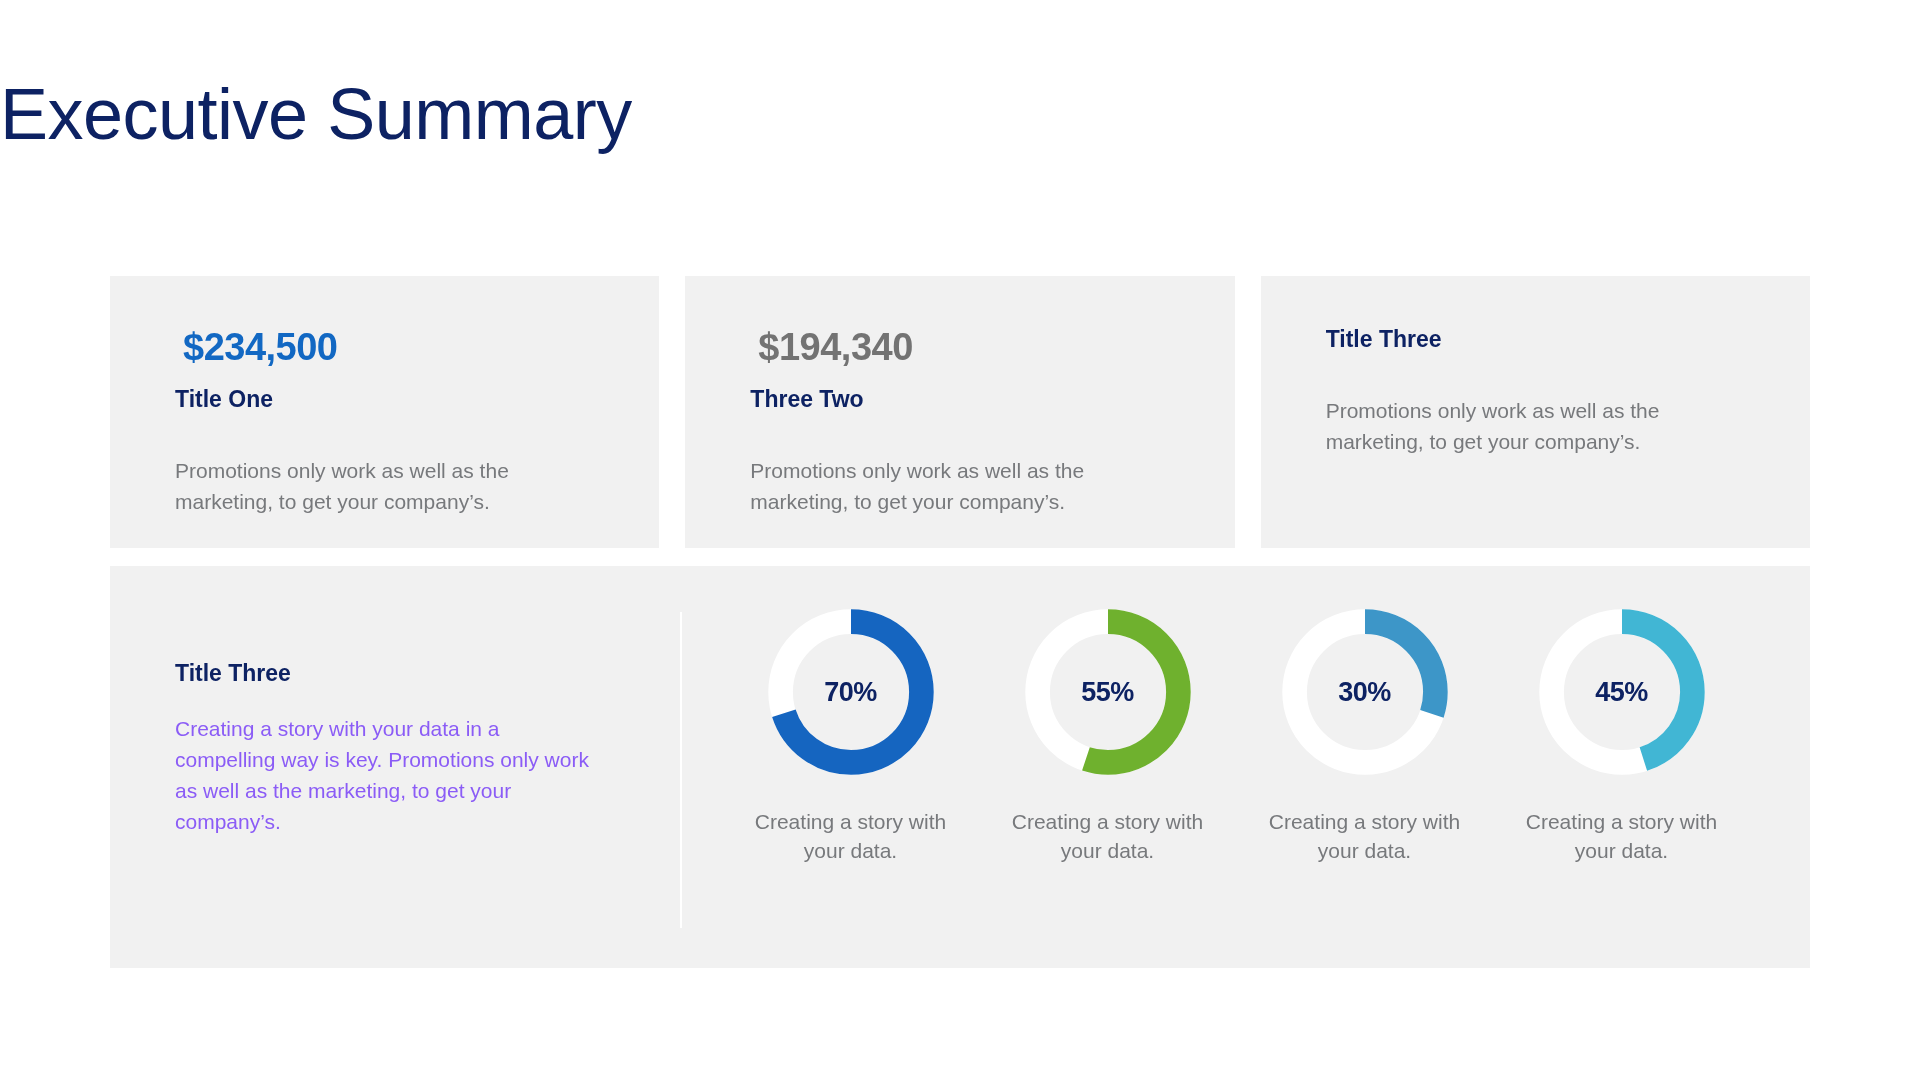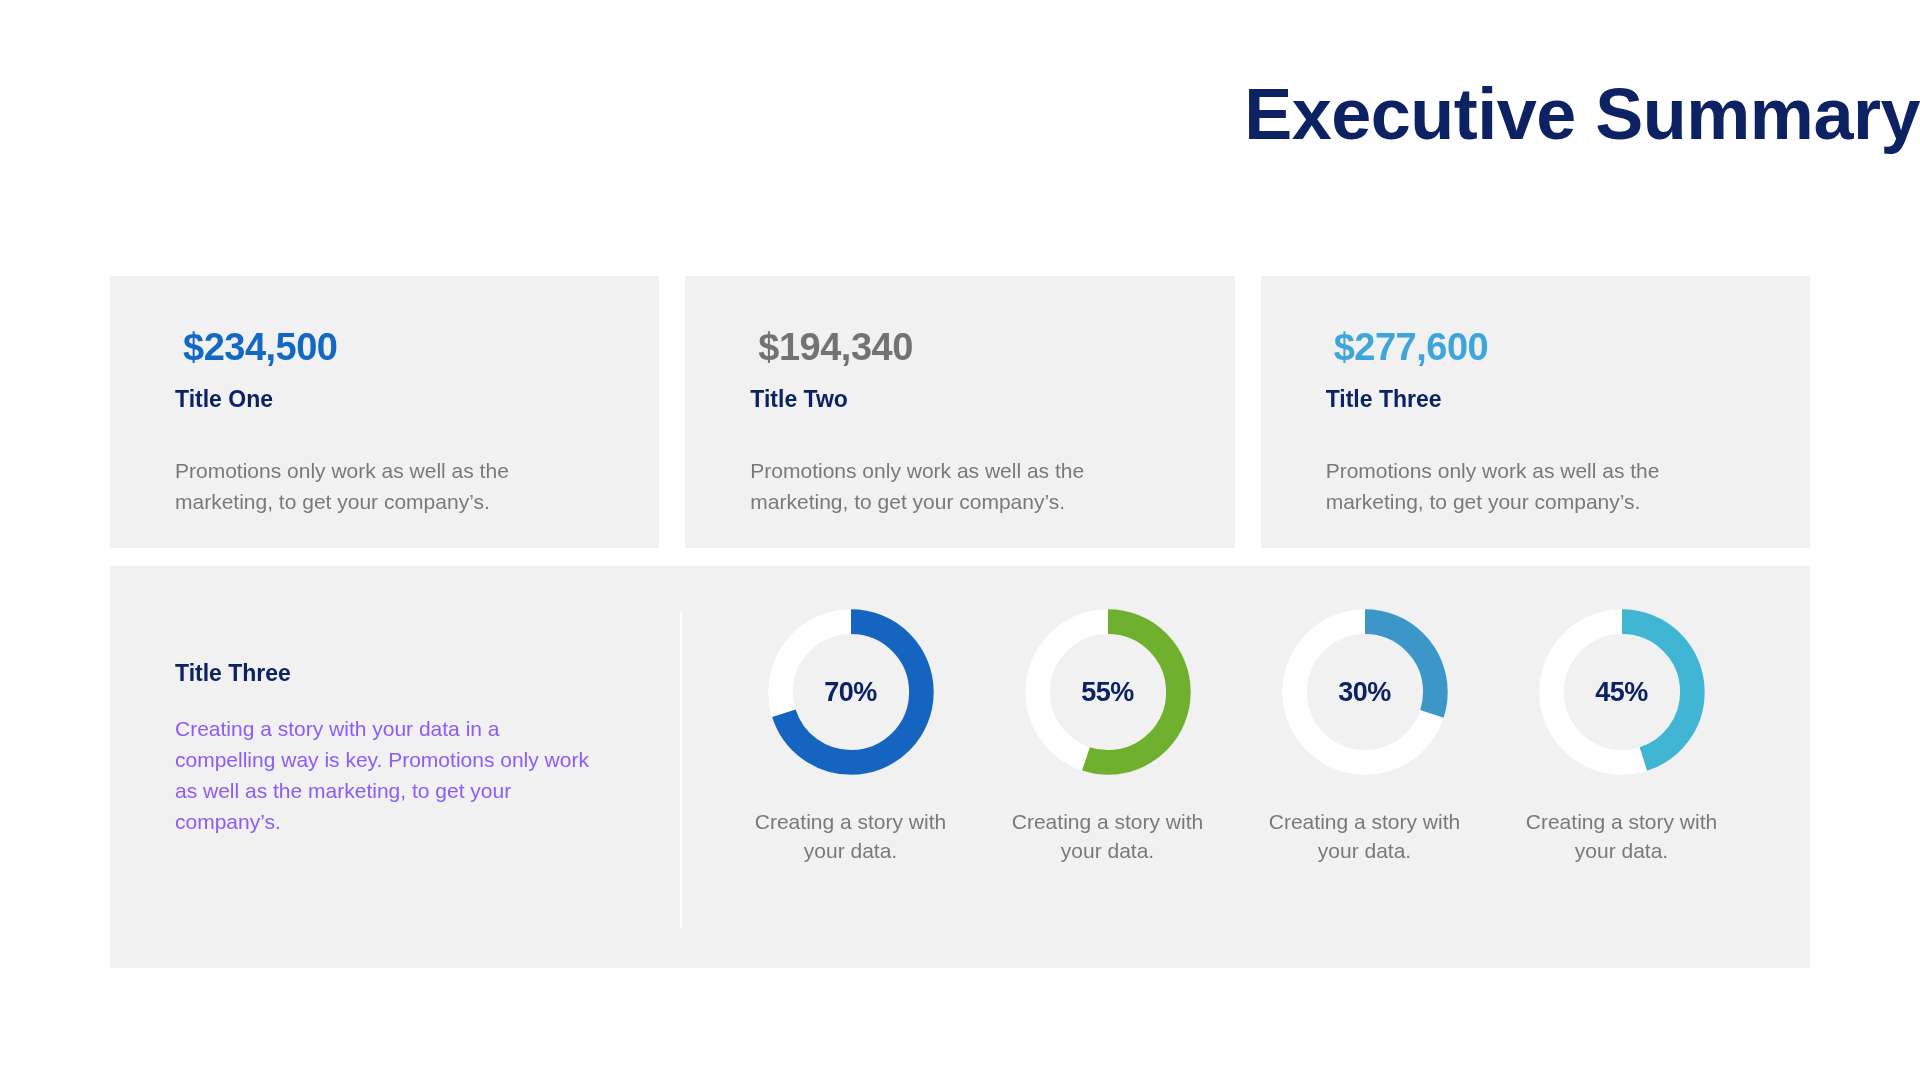--- a/index.html
+++ b/index.html
@@ -18,23 +18,23 @@
     height: 1080px;
     background: #ffffff;
   }
 
   
   .page-title {
     position: absolute;
     top: 76px;
     left: 0;
     width: 1920px;
-    text-align: right;
+    text-align: left;
     font-size: 72px;
-    font-weight: 700;
+    font-weight: 400;
     letter-spacing: -0.5px;
     color: #0d2263;
     line-height: 1.08;
     white-space: nowrap;
   }
 
   
   .cards-row {
     position: absolute;
     top: 276px;
@@ -177,26 +177,25 @@
   <div class="cards-row">
 
     <div class="stat-card">
       <div class="stat-value" style="color: rgb(18, 104, 195);">$234,500</div>
       <div class="stat-title">Title One</div>
       <div class="stat-desc">Promotions only work as well as the marketing, to get your company’s.</div>
     </div>
 
     <div class="stat-card">
       <div class="stat-value" style="color: #737373;">$194,340</div>
-      <div class="stat-title">Title Two</div>
+      <div class="stat-title">Three Two</div>
       <div class="stat-desc">Promotions only work as well as the marketing, to get your company’s.</div>
     </div>
 
     <div class="stat-card">
-      <div class="stat-value" style="color: rgb(61, 165, 220);">$277,600</div>
       <div class="stat-title">Title Three</div>
       <div class="stat-desc">Promotions only work as well as the marketing, to get your company’s.</div>
     </div>
 
   </div>
 
   <div class="bottom-panel">
 
     <div class="panel-left">
       <div class="panel-title">Title Three</div>

